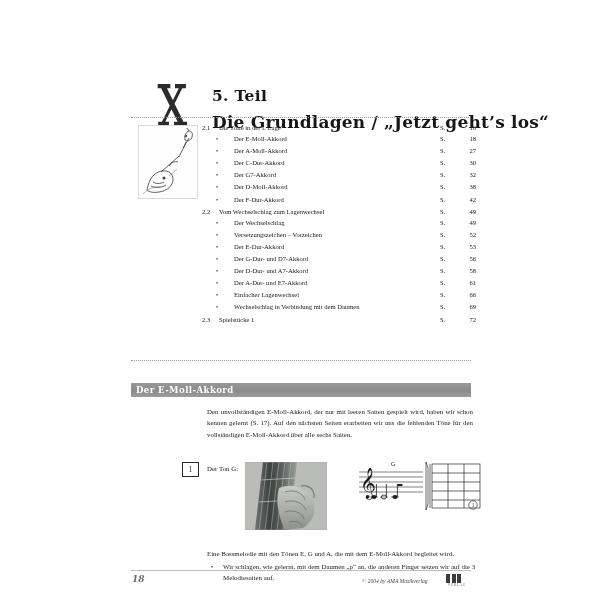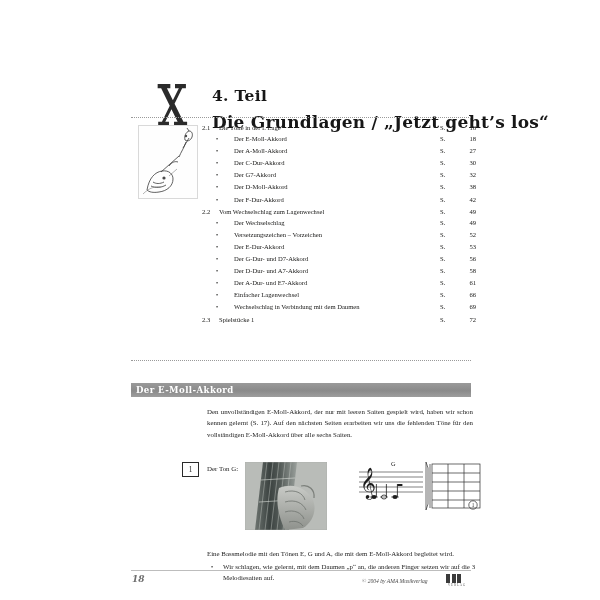--- a/index.html
+++ b/index.html
@@ -285,21 +285,21 @@
   }
 </style>
 </head>
 <body>
 
 <div class="page">
 
   <div class="part-header">
     <div class="clef-mark clef-top">x</div>
     <div class="part-title-block">
-      <div class="part-number">4. Teil</div>
+      <div class="part-number">5. Teil</div>
       <div class="part-name">Die Grundlagen / „Jetzt geht’s los“</div>
     </div>
   </div>
   <div class="dotted-rule rule-part"></div>
 
   <div class="toc-wrap">
 
     <div class="toc-illus">
       <svg width="58" height="72" viewBox="0 0 58 72">
         <rect width="58" height="72" fill="#fefefe"></rect>

